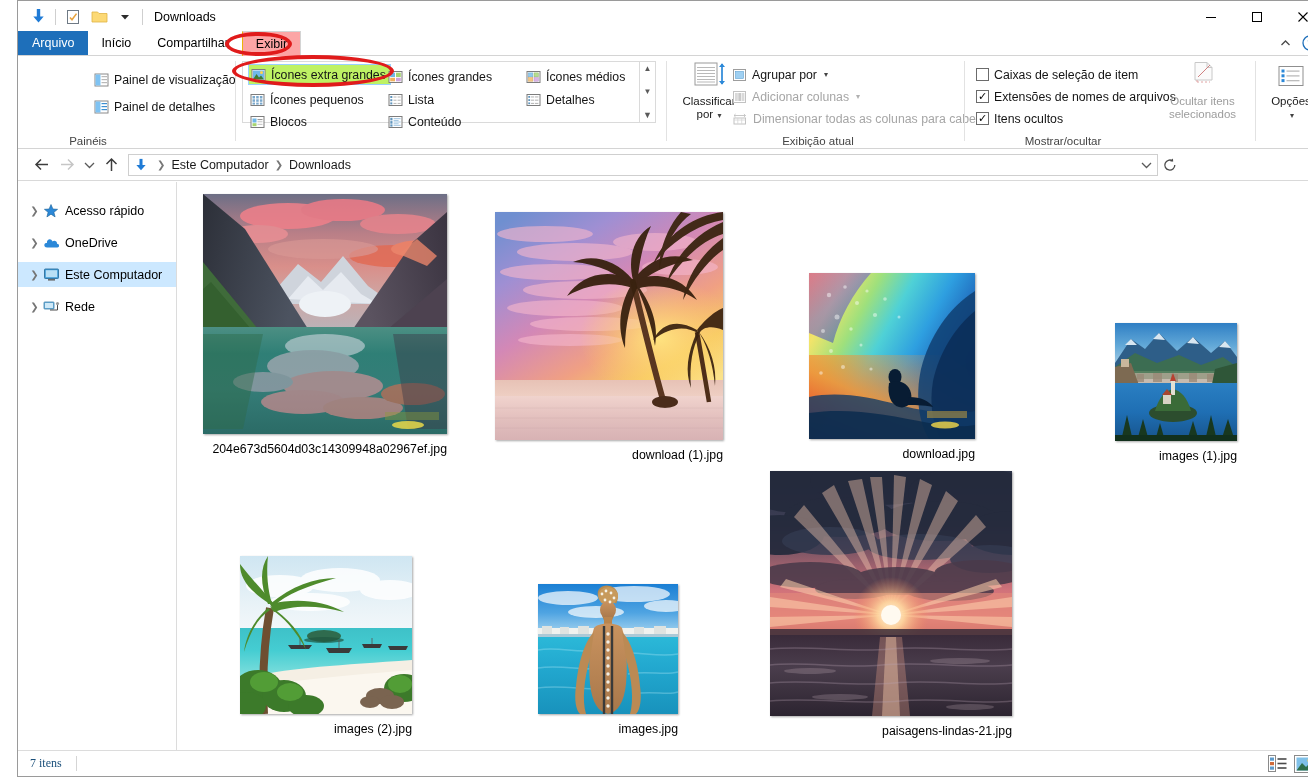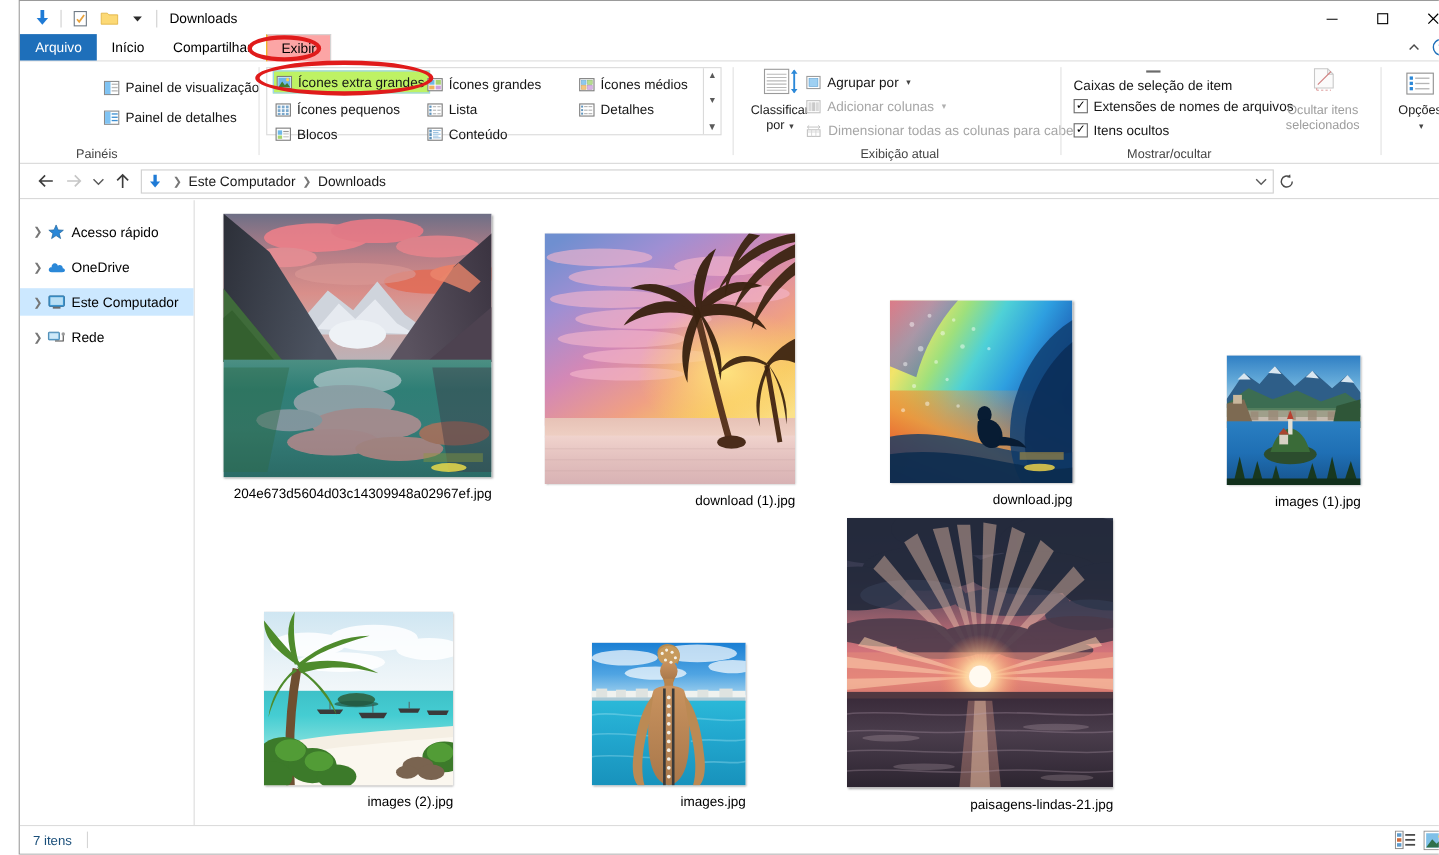--- a/index.html
+++ b/index.html
@@ -222,21 +222,21 @@
 
   
   .statusbar {
     position: absolute; left: 0; bottom: 0;
     width: 1308px; height: 26px;
     background: #ffffff;
     border-top: 1px solid #dcdcdc;
     display: flex; align-items: center;
   }
   .status-text {
-    font-size: 12px; color: #1a4f7a; margin-left: 12px;
+    font-size: 12px; color: #1a4f7a; margin-left: 12px; font-family: Liberation Serif, serif;
   }
   .status-sep {
     width: 1px; height: 15px; background: #d5d5d5; margin-left: 14px;
   }
   .view-btns {
     position: absolute; right: 10px; display: flex; gap: 7px;
   }
 
   
   .ellipse {
@@ -550,21 +550,21 @@
           </svg>
         </span>
         <span>Dimensionar todas as colunas para caber</span>
       </div>
 
       <div class="rgroup-label">Exibição atual</div>
       <div class="rgroup-div" style="left:296px;"></div>
     </div>
 
     <div class="rgroup" style="left:950px;width:290px;">
-      <div class="smallitem" style="left:8px;top:8px;flex-direction:column;">
+      <div class="smallitem" style="left:8px;top:8px;">
         <span class="chk"></span>
         <span>Caixas de seleção de item</span>
       </div>
       <div class="smallitem" style="left:8px;top:30px;">
         <span class="chk">✓</span>
         <span>Extensões de nomes de arquivos</span>
       </div>
       <div class="smallitem" style="left:8px;top:52px;">
         <span class="chk">✓</span>
         <span>Itens ocultos</span>

